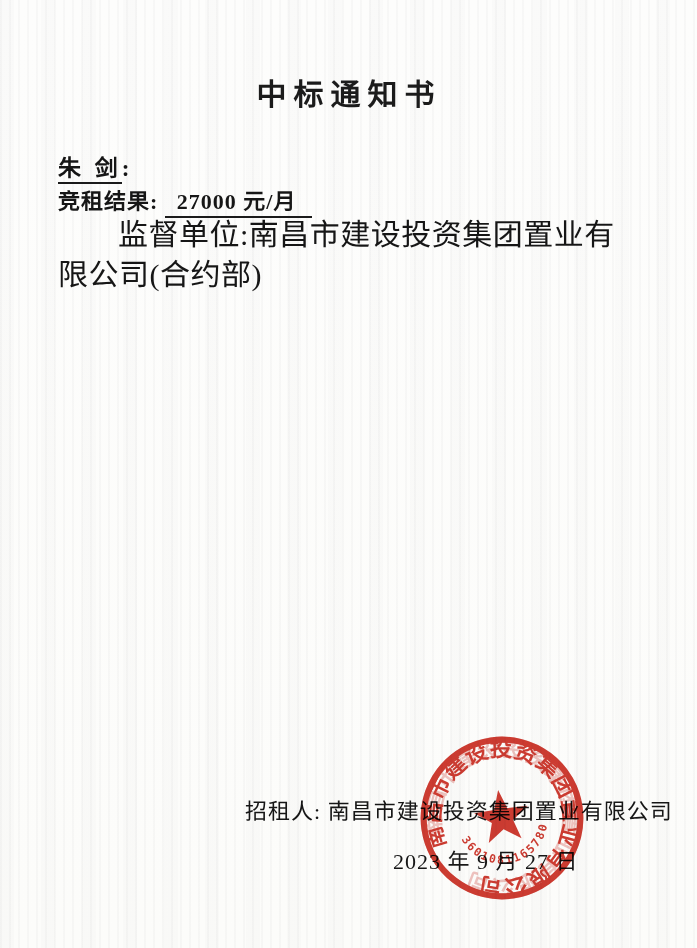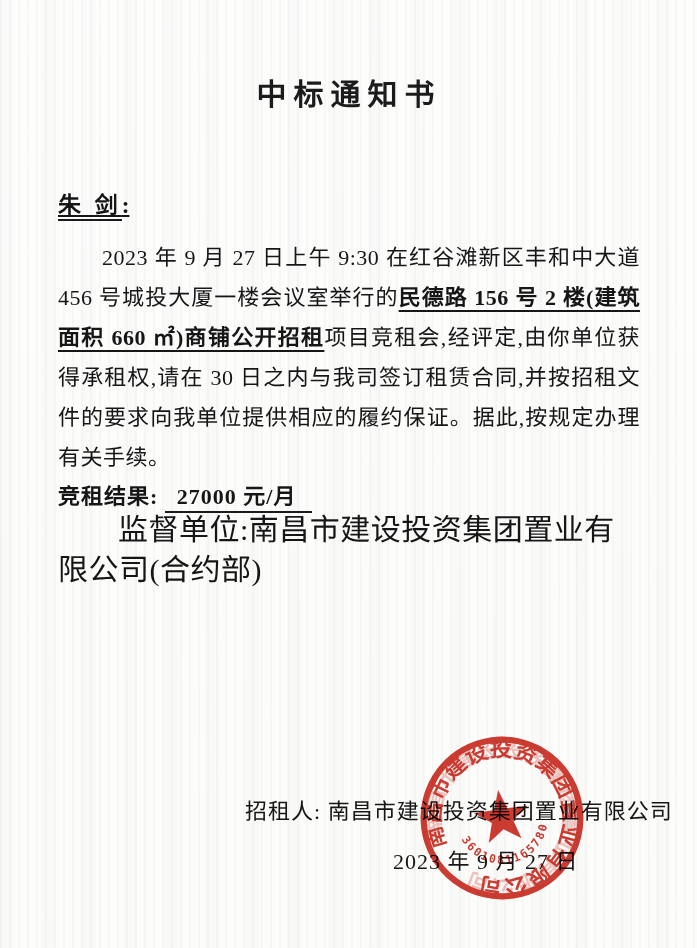--- a/index.html
+++ b/index.html
@@ -32,24 +32,23 @@
   .title {
     margin: 8px;
     padding-top: 16px;
     text-align: center;
     font-size: 30px;
     font-weight: 700;
     letter-spacing: 7px;
     color: #1b1b1b;
   }
   .salutation {
-    margin-top: 72px;
+    margin-top: 35px;
     font-size: 23px;
     font-weight: 700;
-    text-decoration: underline;
   }
   .salutation .name {
     letter-spacing: 4px;
     border-bottom: 2px solid #1b1b1b;
     padding-bottom: 1px;
   }
   .body-par {
     margin: 18px 0 0 0;
     font-size: 22px;
     line-height: 40px;
@@ -119,21 +118,20 @@
 </head>
 <body>
 
 <div class="page">
   <div class="doc">
 
     <h1 class="title">中标通知书</h1>
 
     <div class="salutation"><span class="name">朱 剑</span><span>:</span></div>
 
-    <p class="body-par"><span>2023 年 9 月 27 日上午 9:30 在红谷滩新区丰和中大道 456 号城投大厦一楼会议室举行的</span><span class="hl">民德路 156 号 2 楼(建筑面积 660 ㎡)商铺公开招租</span><span>项目竞租会,经评定,由你单位获得承租权,请在 30 日之内与我司签订租赁合同,并按招租文件的要求向我单位提供相应的履约保证。据此,按规定办理有关手续。</span></p>
 
     <div class="result-line"><span>竞租结果:</span> <span class="value">27000 元/月</span></div>
 
 
     <p class="info-line">监督单位:南昌市建设投资集团置业有限公司(合约部)</p>
 
   </div>
 
   <div class="lessor-line"><span>招租人:</span> <span>南昌市建设投资集团置业有限公司</span></div>
 

